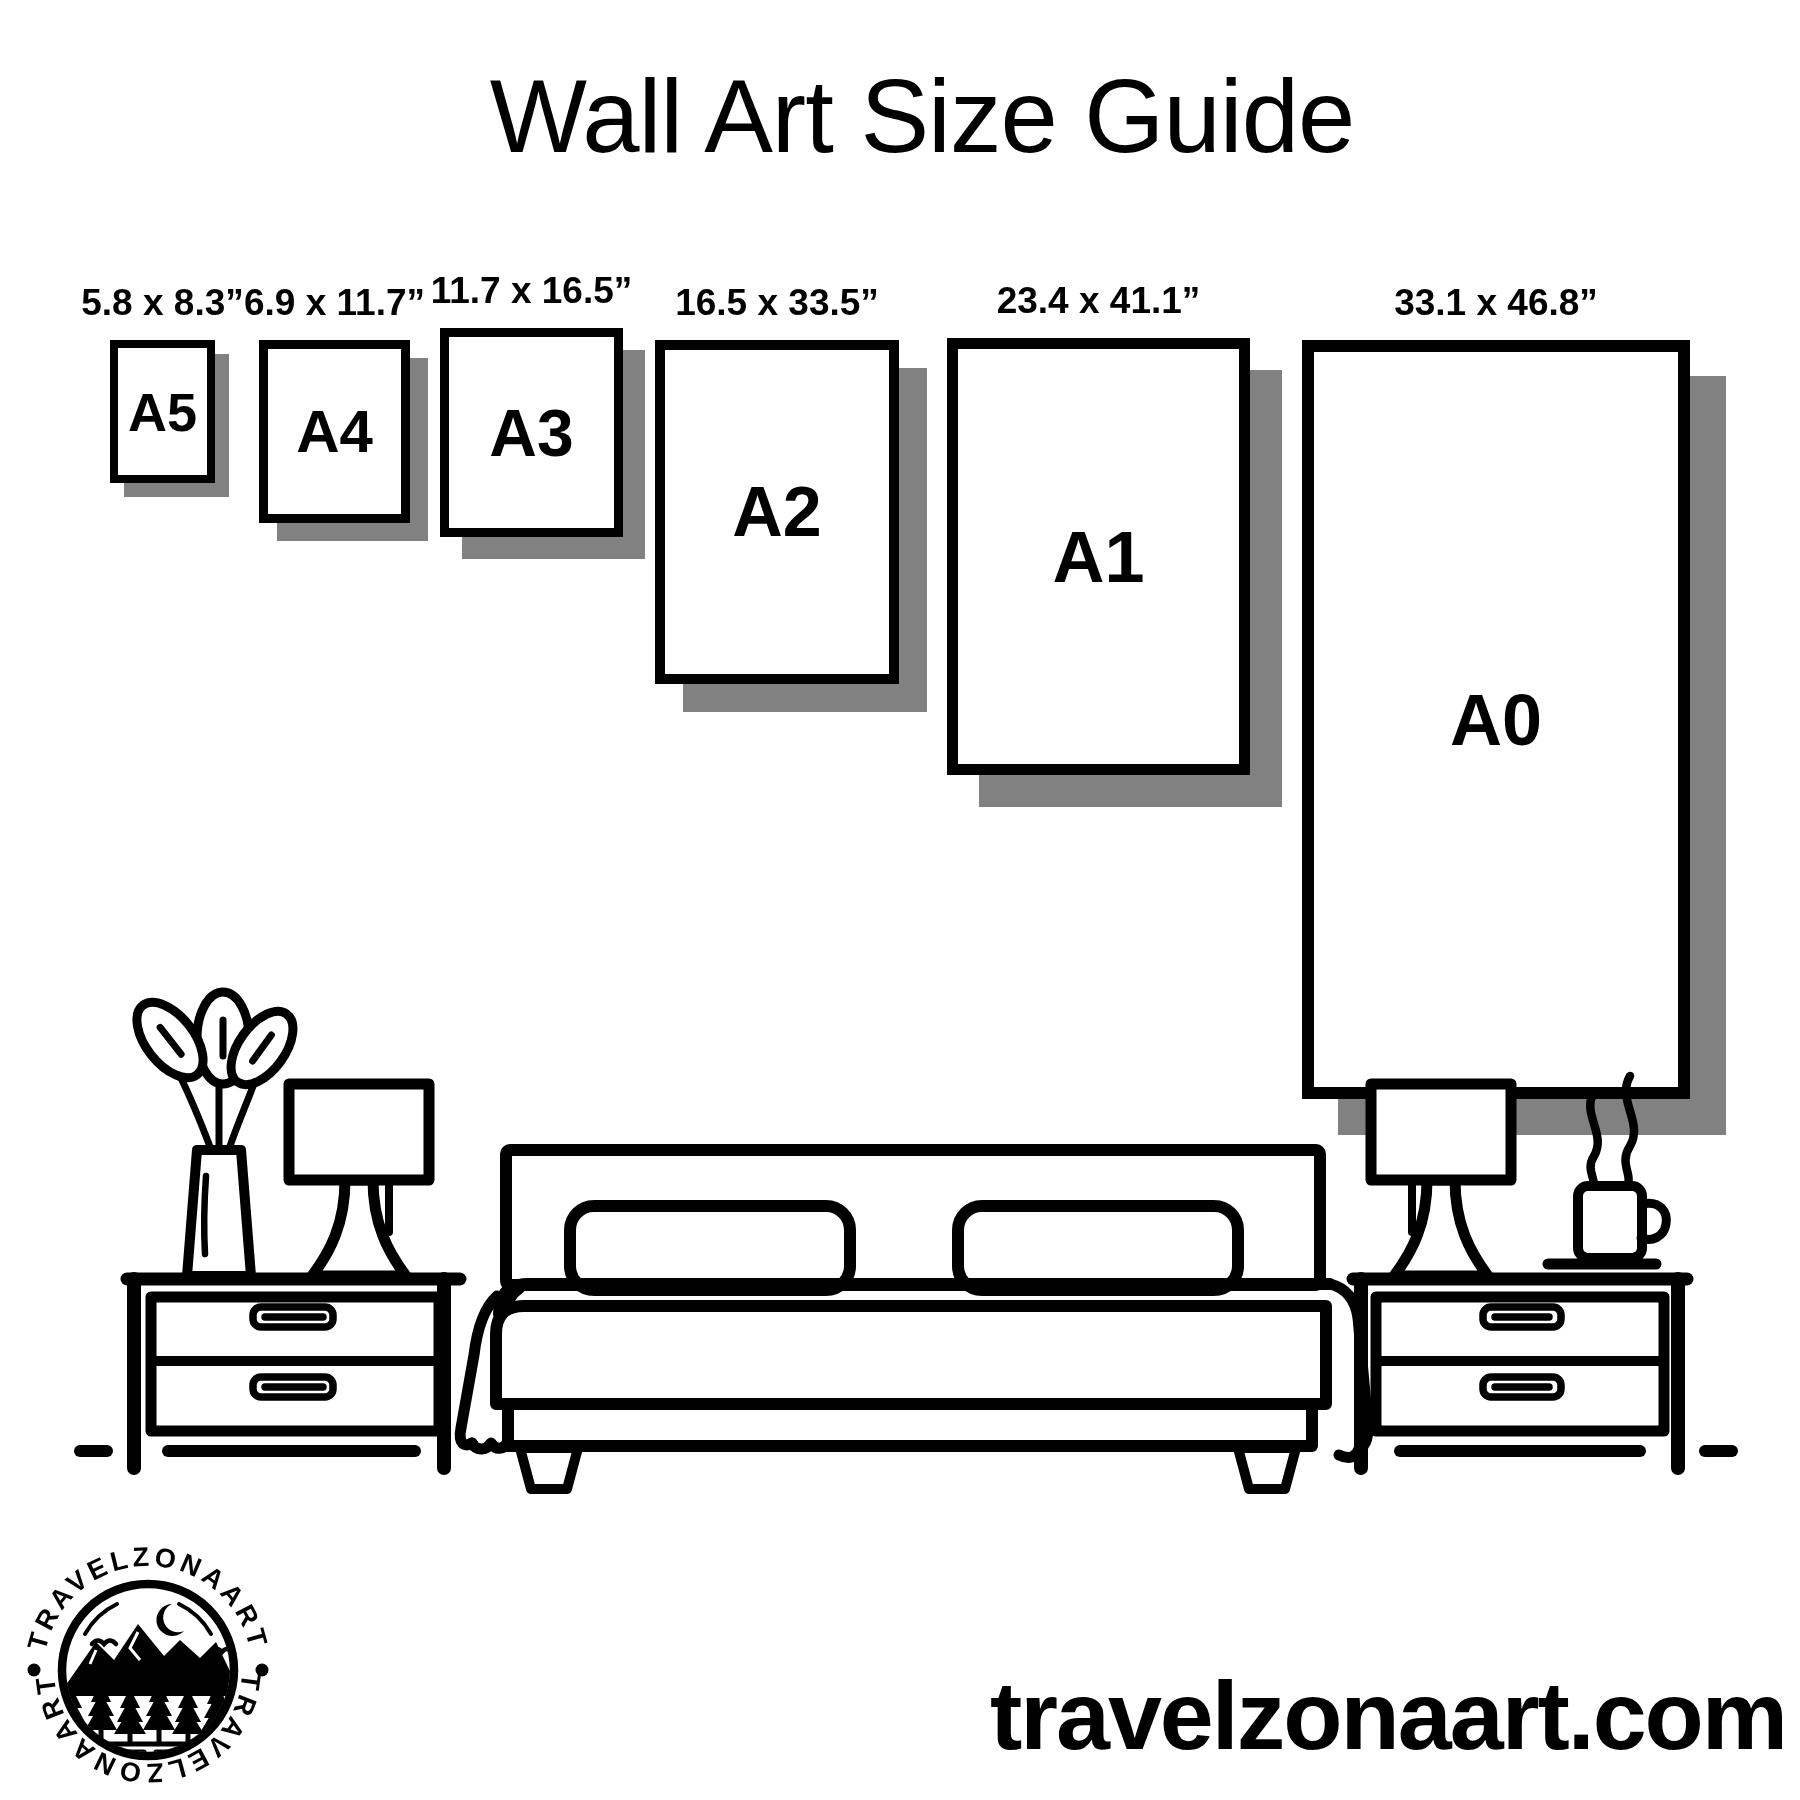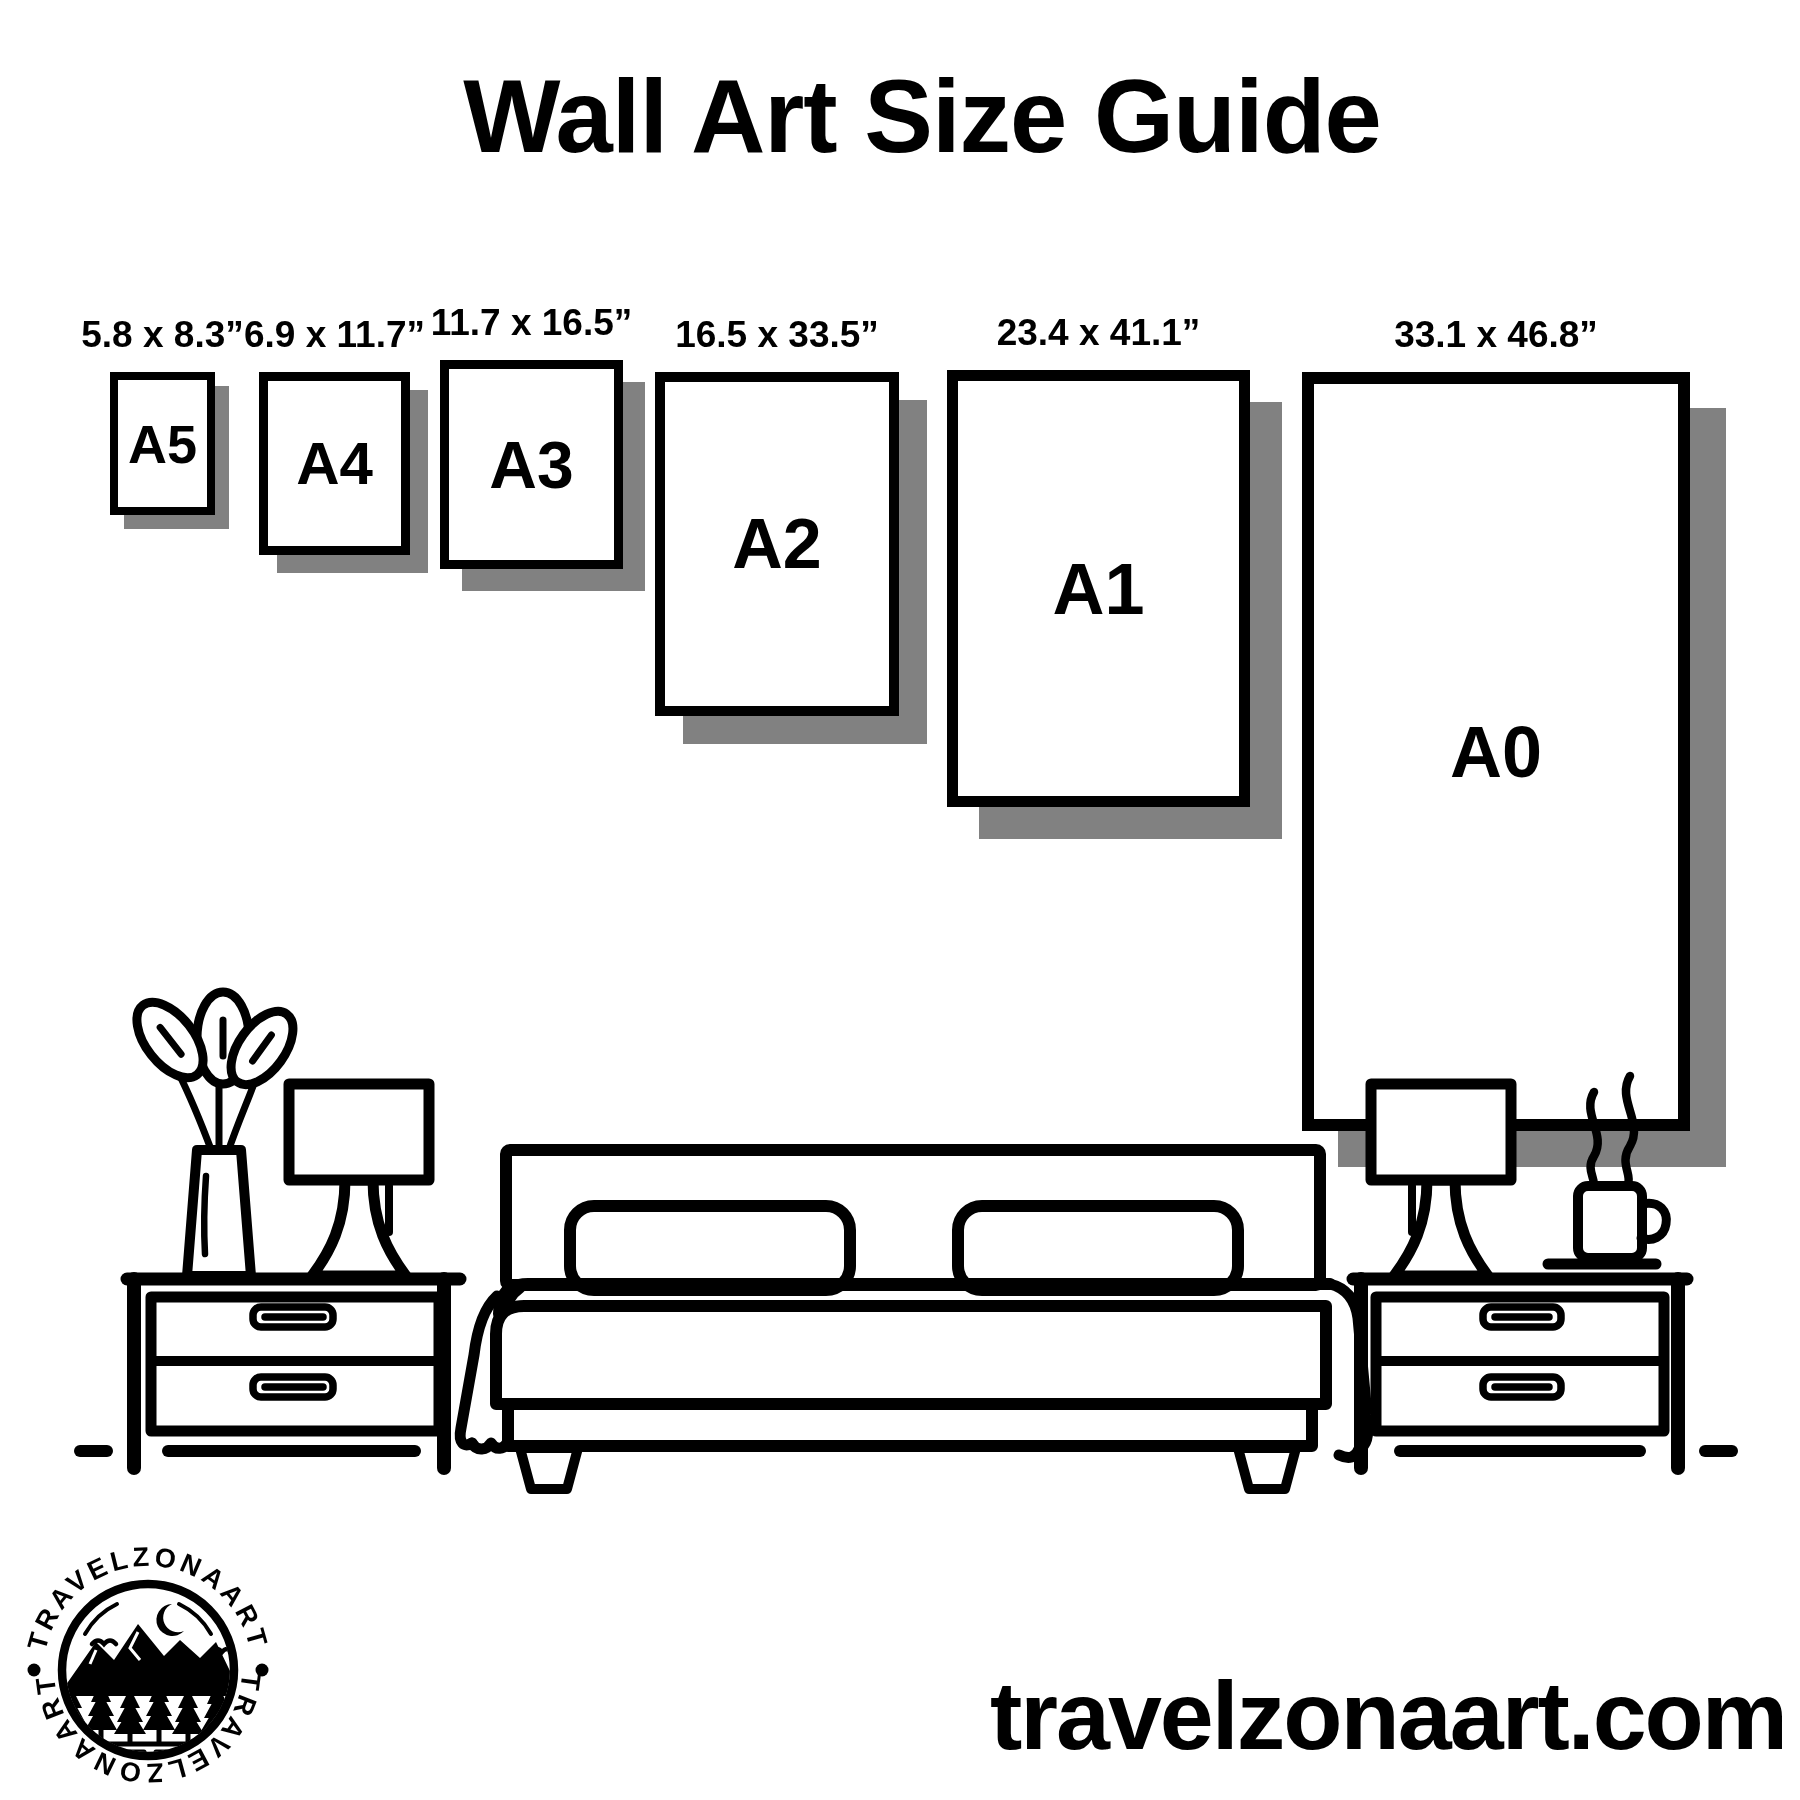--- a/index.html
+++ b/index.html
@@ -5,24 +5,24 @@
   html,body{margin:0;padding:0;background:#fff;}
   .stage{
     position:relative;width:1800px;height:1800px;overflow:hidden;
     background:var(--c-background,#ffffff);
     color:var(--c-ink,#000);
     font-family:"Liberation Sans", sans-serif;
   }
   
   .title{
     position:absolute;left:922px;top:58px;transform:translateX(-50%);
-    font-size:103px;font-weight:bold;letter-spacing:-1px;white-space:nowrap;
-  }
-  
-  .frame{position:absolute;margin-top:32px;}
+    font-size:103px;font-weight:normal;letter-spacing:-1px;white-space:nowrap;
+  }
+  
+  .frame{position:absolute;}
   .frame .shadow{
     position:absolute;background:var(--c-frame-shadow,#818181);
     left:var(--off);top:var(--off);width:100%;height:100%;
   }
   .frame .paper{
     position:absolute;inset:0;background:#fff;box-sizing:border-box;
     border:var(--bw) solid var(--c-ink,#000);
     display:flex;align-items:center;justify-content:center;
   }
   .frame .code{font-weight:bold;font-size:var(--fs);letter-spacing:0;}

